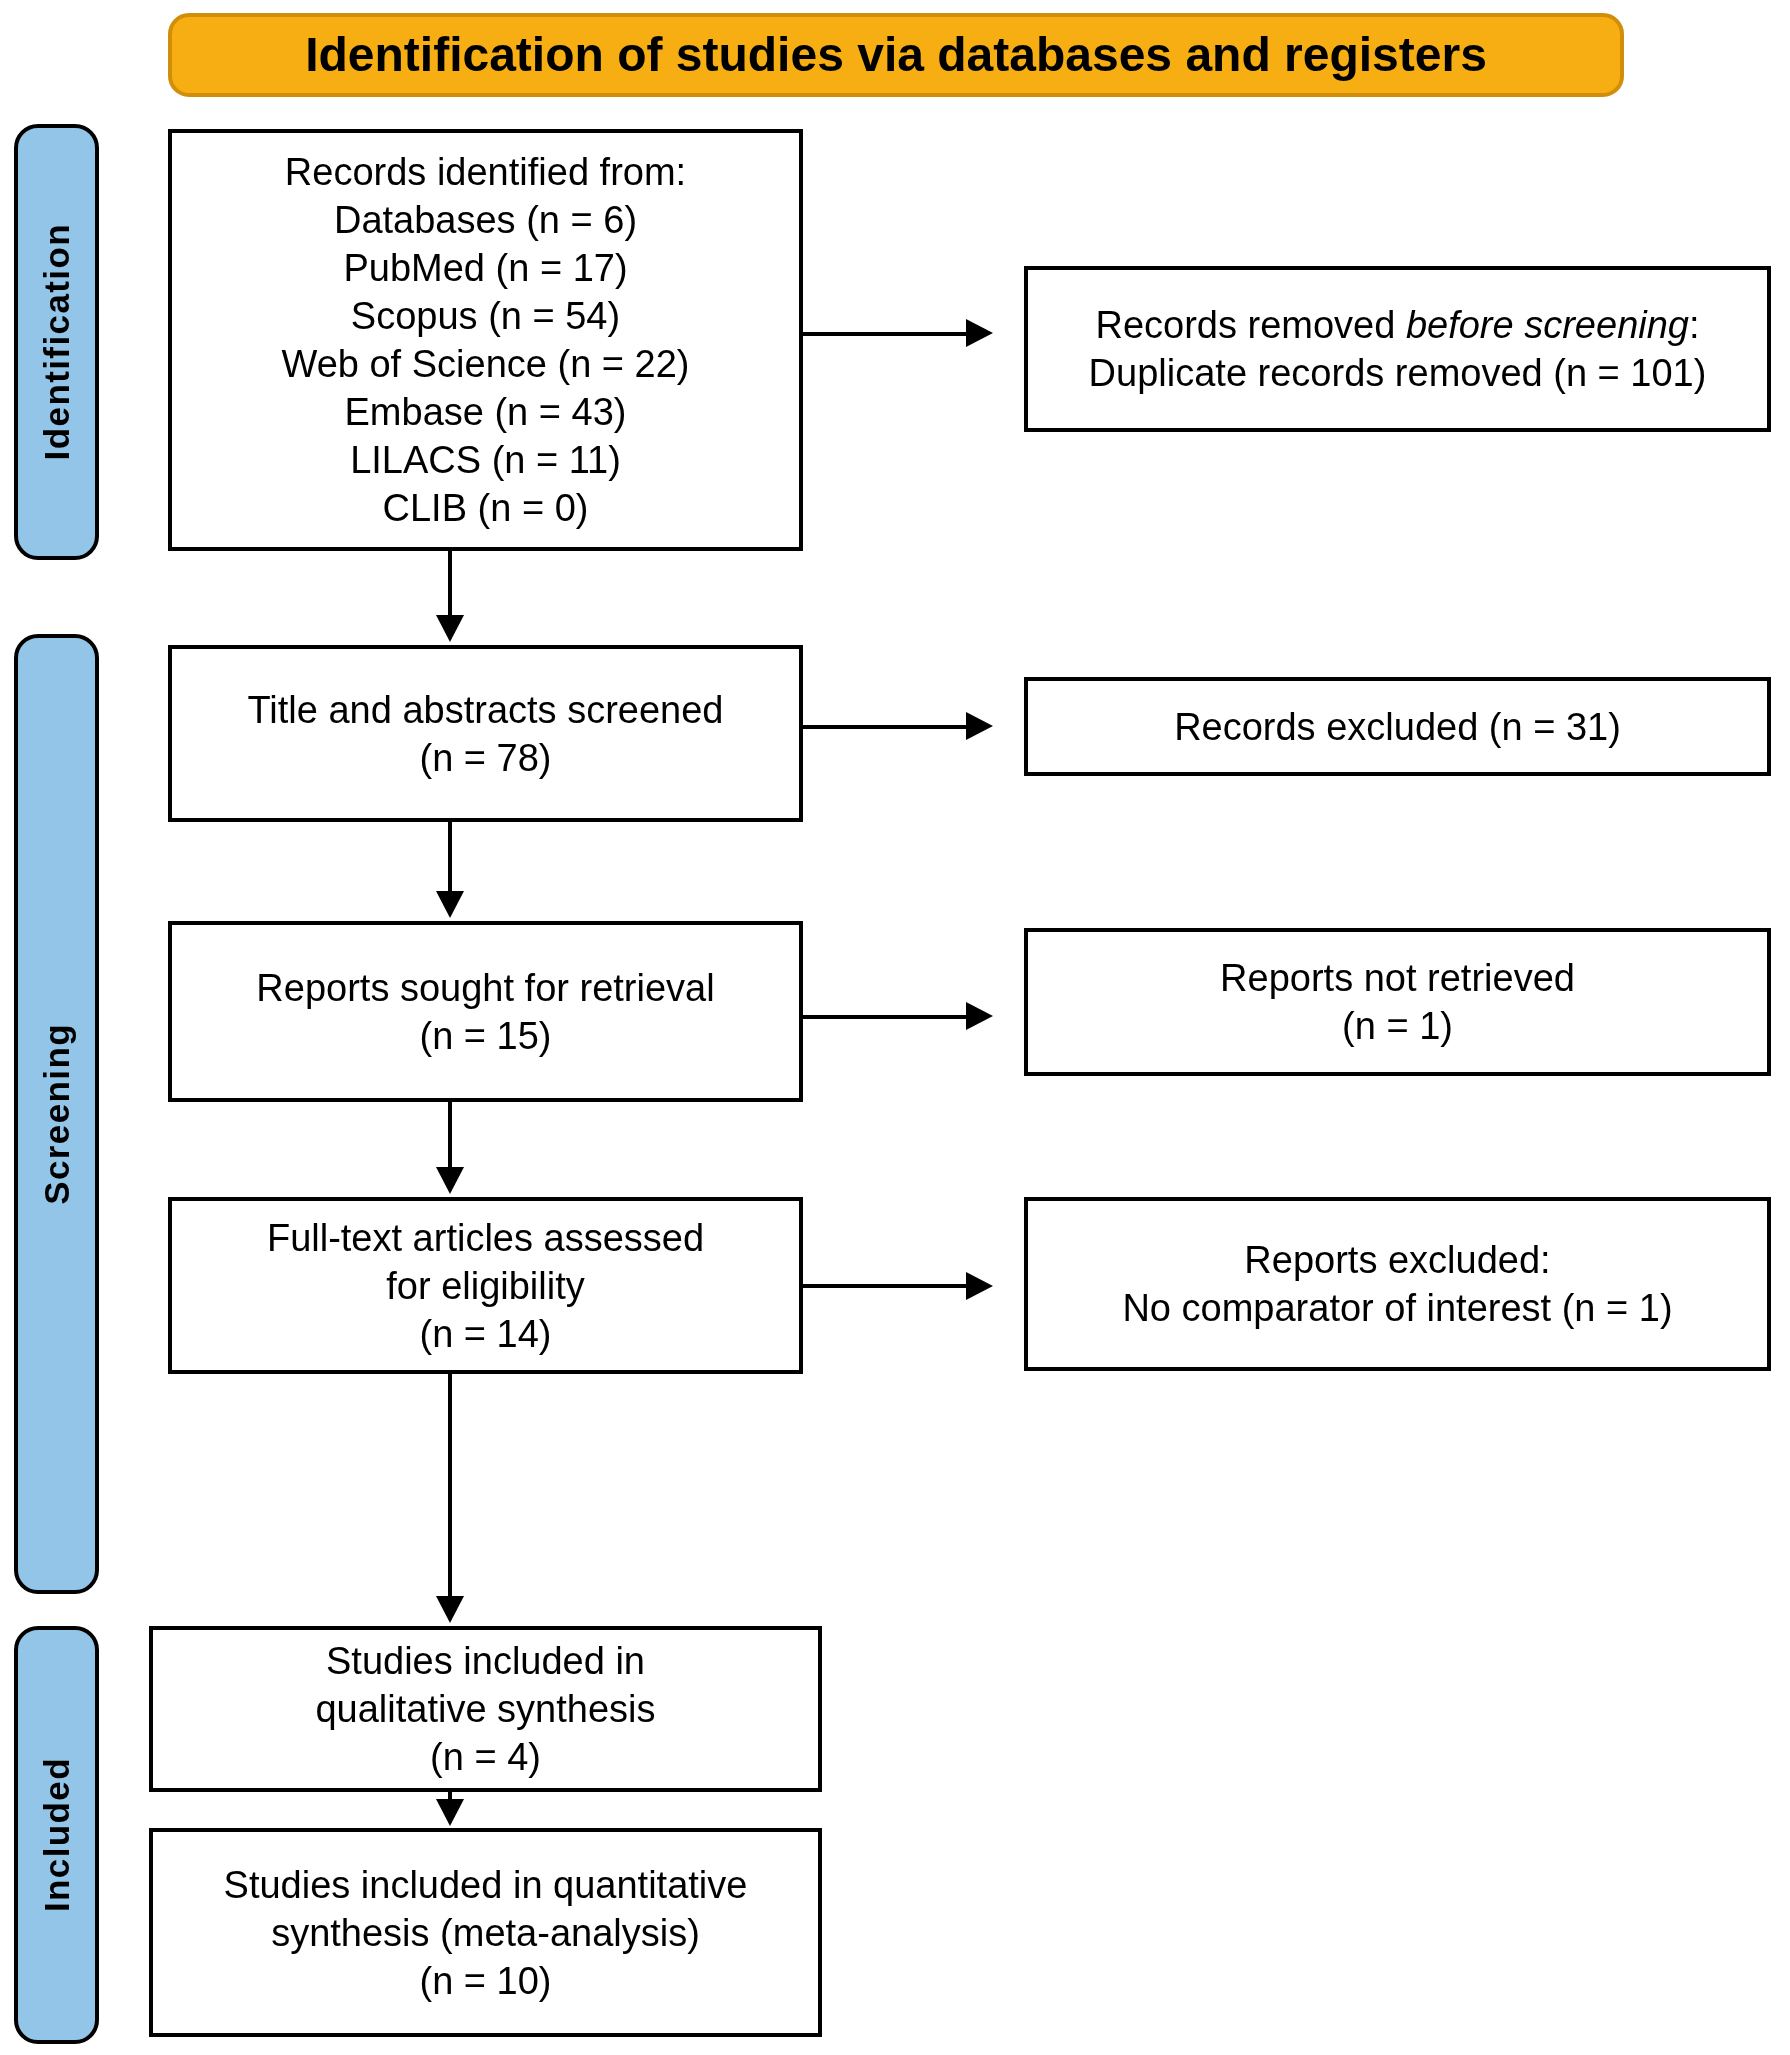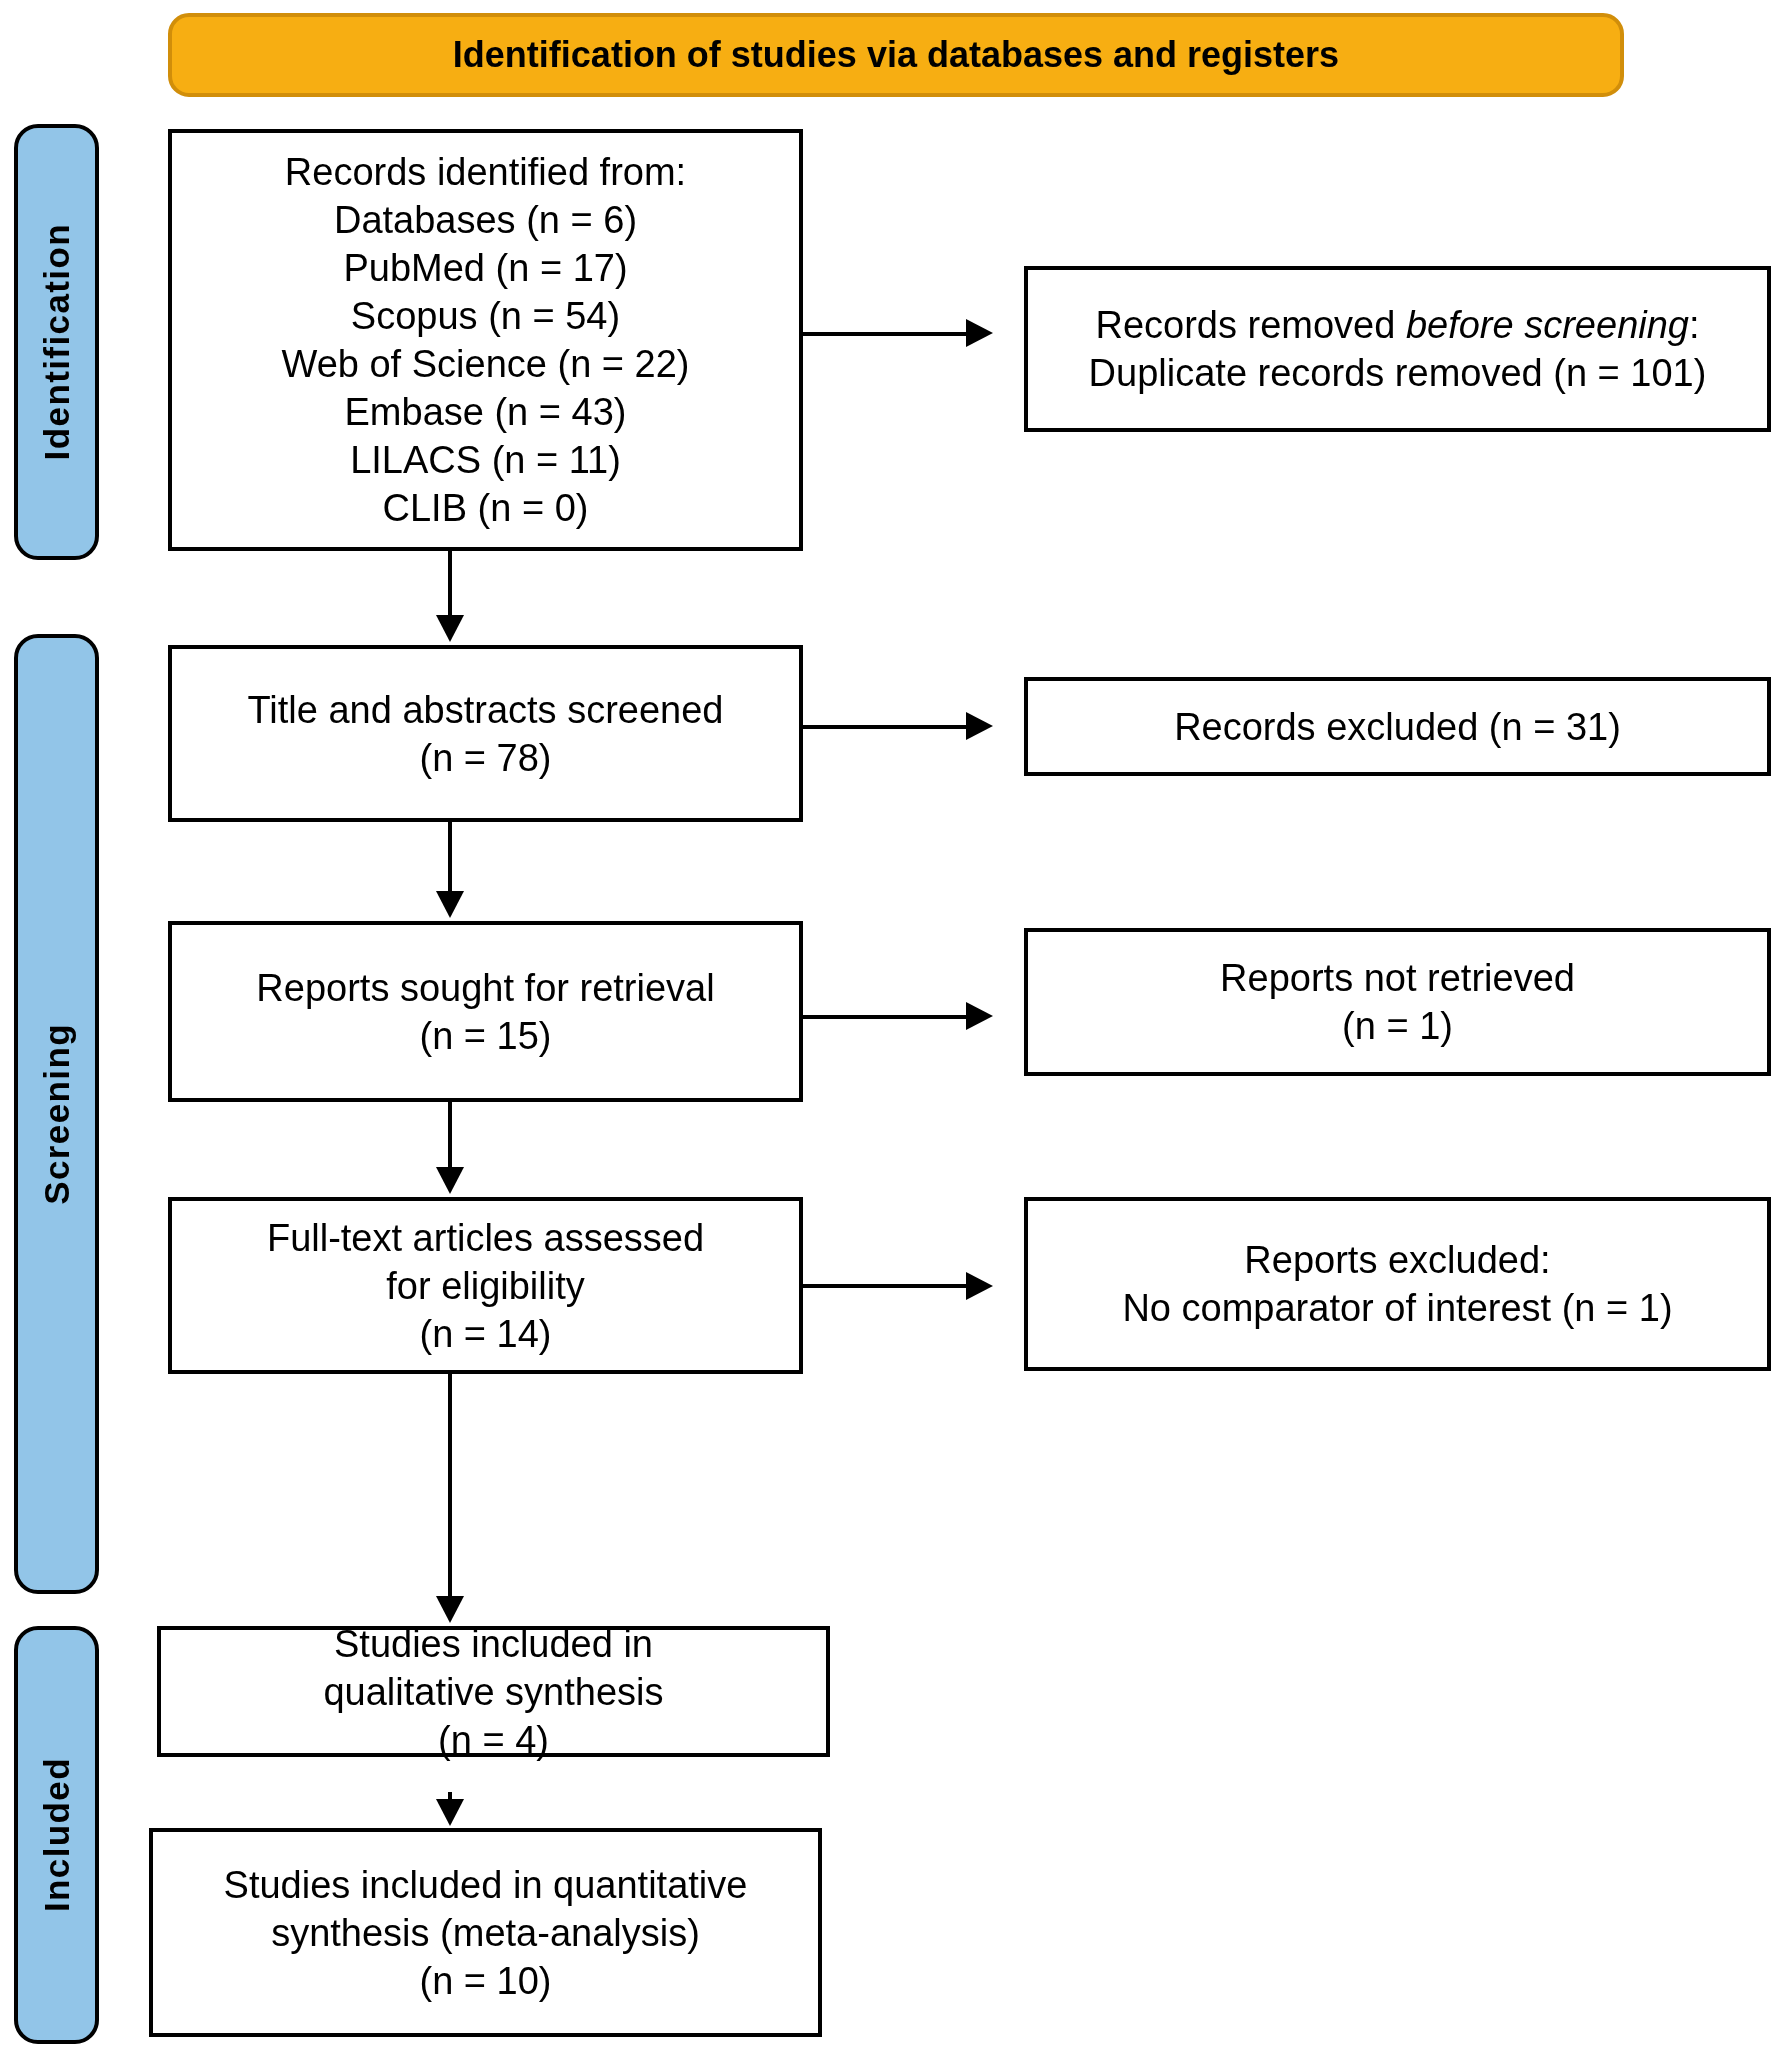--- a/index.html
+++ b/index.html
@@ -25,21 +25,21 @@
   }
   .banner {
     position: absolute;
     left: 168px; top: 12.8px;
     width: 1456px; height: 84px;
     background: var(--banner-fill);
     border: 4.3px solid var(--banner-border);
     border-radius: 21px;
     box-sizing: border-box;
     display: flex; align-items: center; justify-content: center;
-    font-size: 36px; font-weight: bold; color: #000;
+    font-size: 48px; font-weight: bold; color: #000;
   }
   .sidebar {
     position: absolute;
     left: 14px; width: 85px;
     background: var(--sidebar-fill);
     border: 4.3px solid #000;
     border-radius: 24px;
     box-sizing: border-box;
     display: flex; align-items: center; justify-content: center;
   }
@@ -117,21 +117,21 @@
     <div>Reports sought for retrieval</div>
     <div>(n = 15)</div>
   </div>
 
   <div class="box main-box" style="top:1197px; height:177px;">
     <div>Full-text articles assessed</div>
     <div>for eligibility</div>
     <div>(n = 14)</div>
   </div>
 
-  <div class="box" style="left:157px; top:1626px; width:673px; height:131px;">
+  <div class="box" style="left:149px; top:1626px; width:673px; height:166px;">
     <div>Studies included in</div>
     <div>qualitative synthesis</div>
     <div>(n = 4)</div>
   </div>
 
   <div class="box" style="left:149px; top:1828px; width:673px; height:209px;">
     <div>Studies included in quantitative</div>
     <div>synthesis (meta-analysis)</div>
     <div>(n = 10)</div>
   </div>

